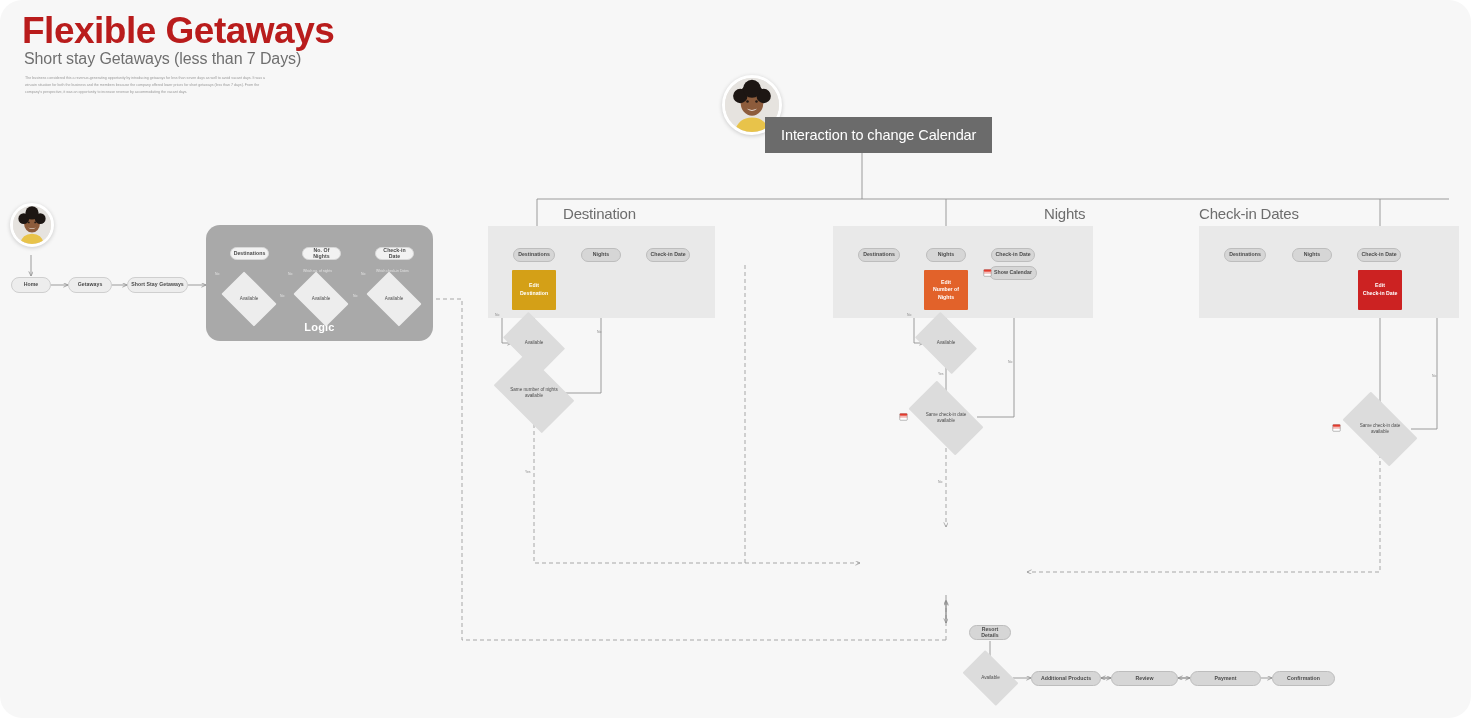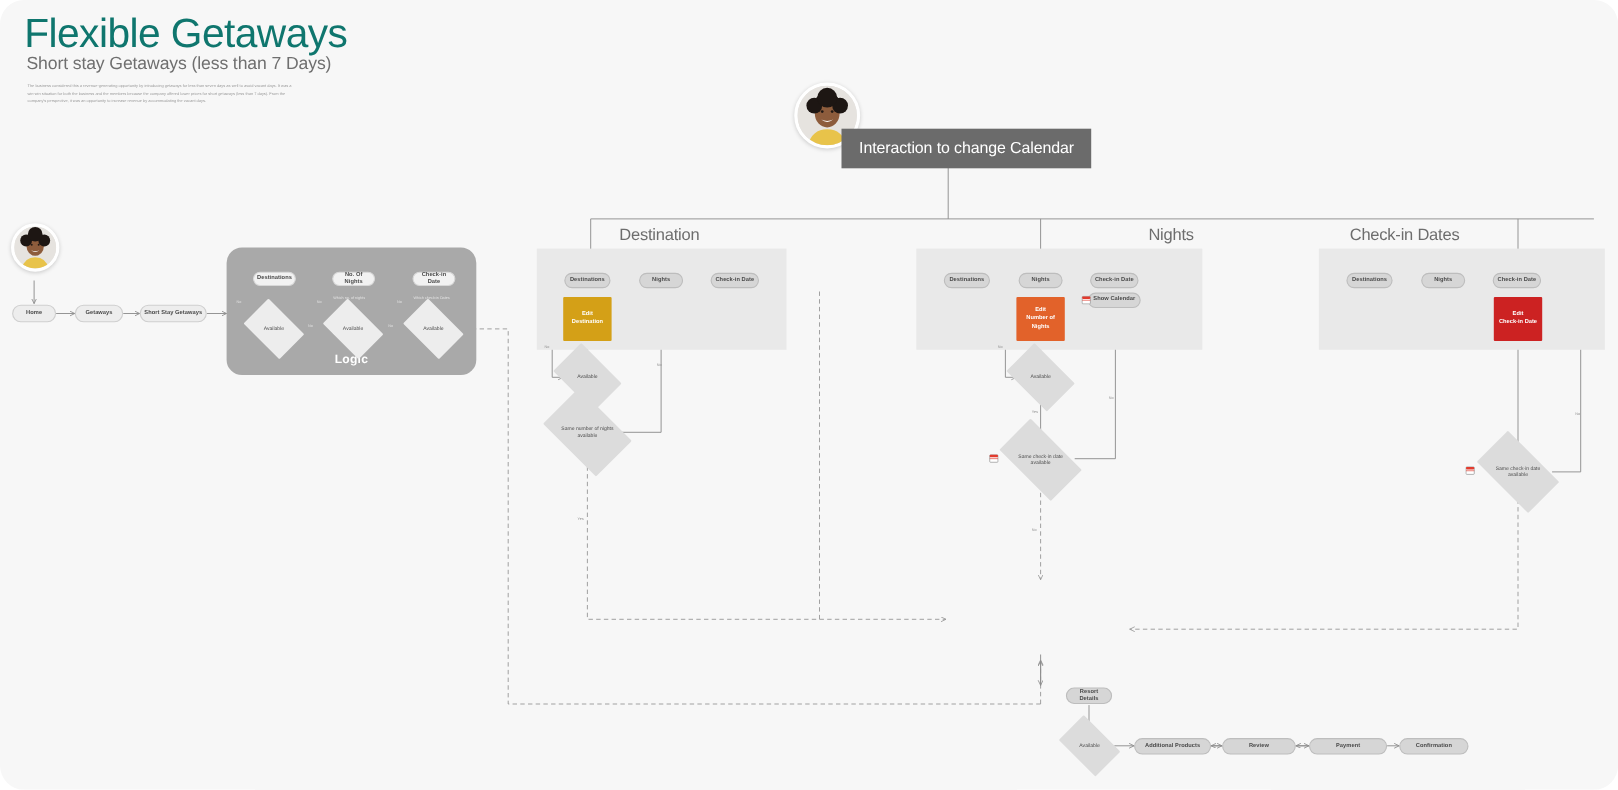--- a/index.html
+++ b/index.html
@@ -14,21 +14,21 @@
     position:relative; width:1471px; height:718px;
     background:#f7f7f7;
     border-radius:22px;
     overflow:hidden;
   }
   svg#wires{ position:absolute; inset:0; width:1471px; height:718px; pointer-events:none; }
 
   
   .title{
     position:absolute; left:22px; top:10px;
-    font-size:37px; font-weight:normal; color:#0f766e; letter-spacing:-0.5px;
+    font-size:37px; font-weight:bold; color:#b91c1c; letter-spacing:-0.5px;
   }
   .subtitle{
     position:absolute; left:24px; top:50px;
     font-size:16px; color:#6f6f6f; letter-spacing:-0.1px;
   }
   .blurb{
     position:absolute; left:25px; top:75px; width:240px;
     font-size:3.6px; line-height:1.95; color:#9a9a9a; text-align:left;
   }
 
@@ -341,21 +341,21 @@
     <div class="dtext">Same check-in date available</div>
   </div>
   <svg class="calicon" viewBox="0 0 12 12" style="left:899px; top:412px;">
     <rect x="1" y="2" width="10" height="9" rx="1" fill="#ffffff" stroke="#8d8d8d" stroke-width="0.8"></rect>
     <rect x="1" y="2" width="10" height="3" rx="1" fill="#e23b2e"></rect>
     <line x1="1" y1="6.6" x2="11" y2="6.6" stroke="#e23b2e" stroke-width="0.8"></line>
   </svg>
   <div class="edge-label" style="left:1008px; top:360px;">No</div>
   <div class="edge-label" style="left:938px; top:480px;">No</div>
 
-  <div class="section-title" style="left:1199px; top:205px;margin-left:28px;">Check-in Dates</div>
+  <div class="section-title" style="left:1199px; top:205px;">Check-in Dates</div>
   <div class="band" style="left:1199px; top:226px; width:260px; height:92px;"></div>
 
   <div class="pill" style="left:1224px; top:248px; width:42px; height:14px;">
     <span>Destinations</span>
   </div>
   <div class="pill" style="left:1292px; top:248px; width:40px; height:14px;">
     <span>Nights</span>
   </div>
   <div class="pill" style="left:1357px; top:248px; width:44px; height:14px;">
     <span>Check-in Date</span>

